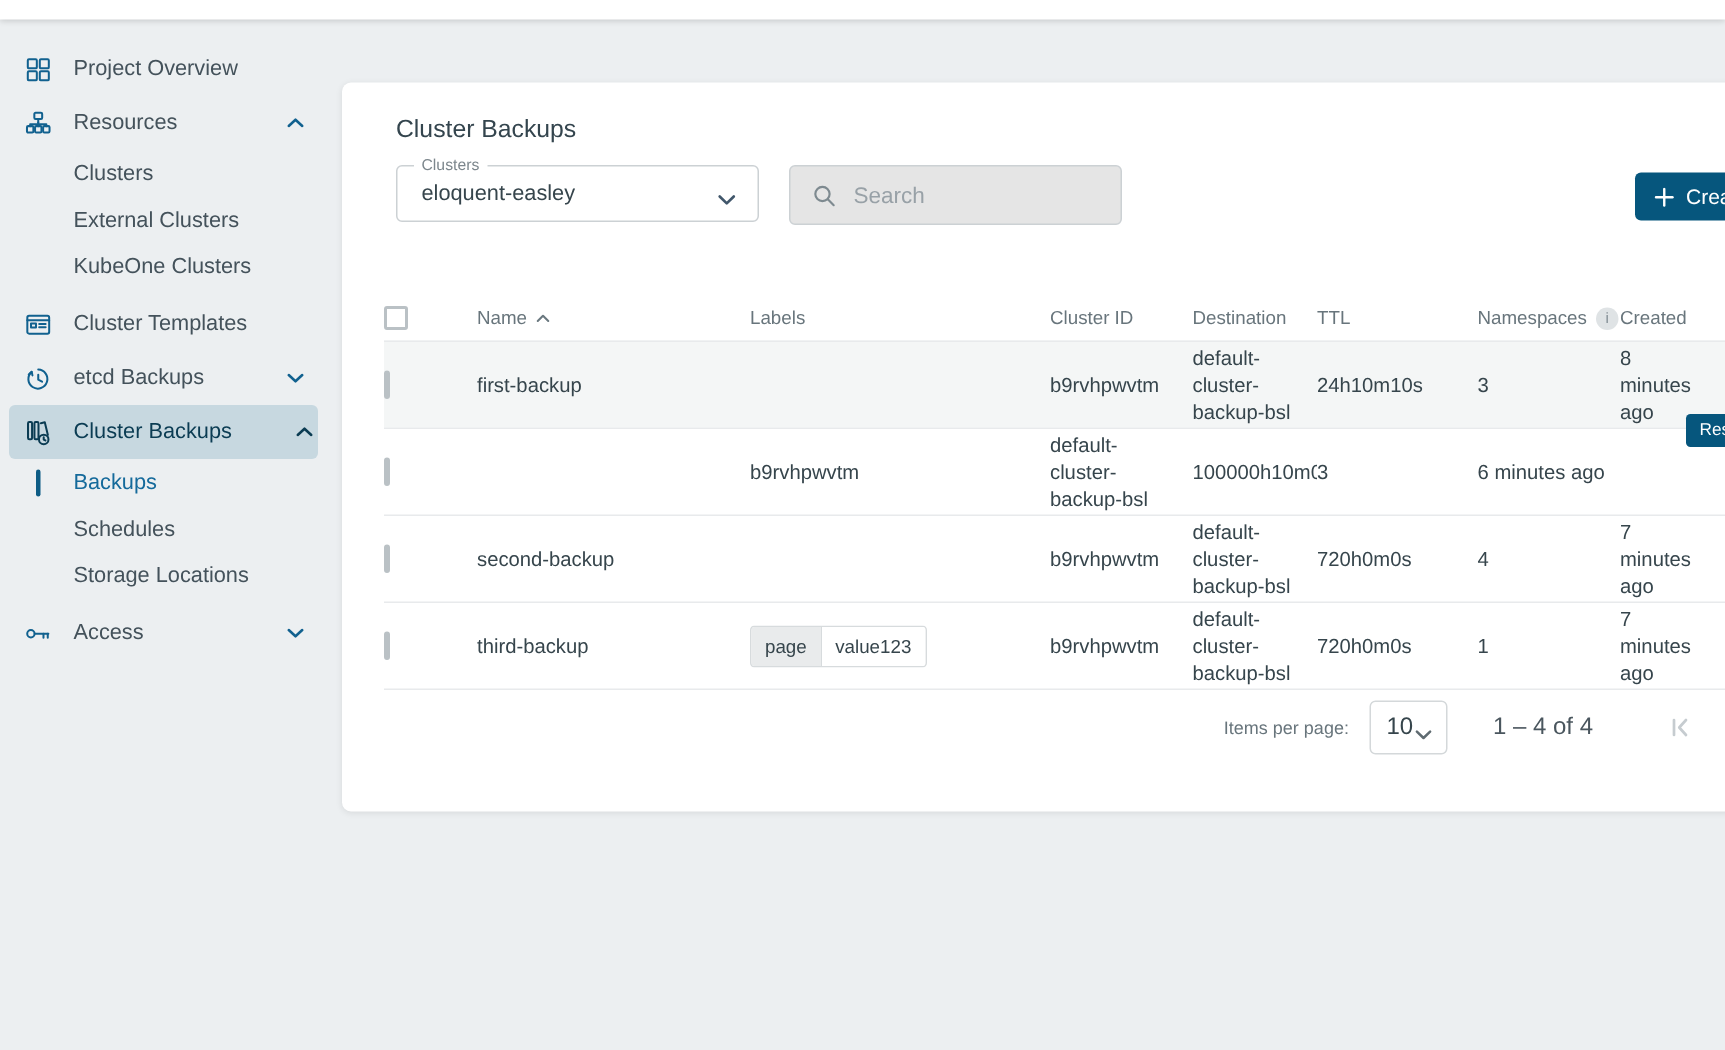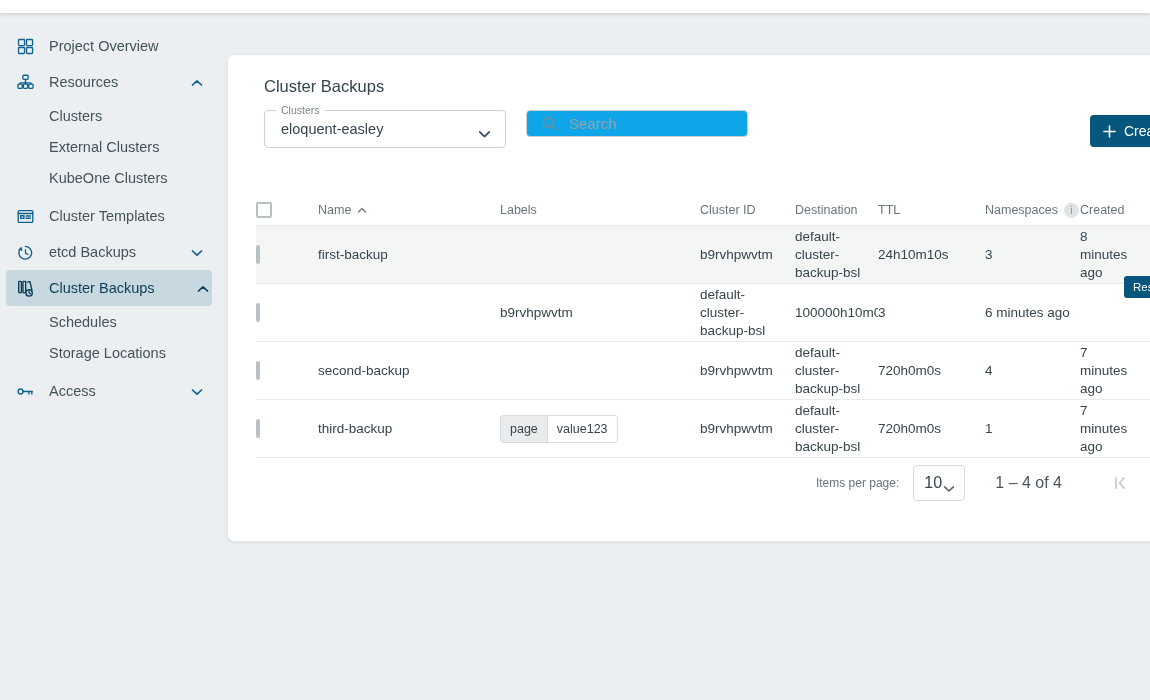--- a/index.html
+++ b/index.html
@@ -52,22 +52,22 @@
     border:1px solid #ccd1d4; border-radius:4px; background:#fff; cursor:pointer;
   }
   .float-label {
     position:absolute; top:-7px; left:11px; padding:0 5px;
     background:#fff; font-size:10.5px; color:#7d878d;
   }
   .select-value { line-height:36px; padding-left:16px; font-size:14.5px; color:#36454c; }
   .select-chev { position:absolute; right:14px; top:14px; }
   .search-field {
     display:flex; align-items:center; gap:11px;
-    width:222px; height:27px; padding-left:14px;
-    border:1px solid #ccd1d4; border-radius:4px; background:#0ea5e9;
+    width:222px; height:40px; padding-left:14px;
+    border:1px solid #ccd1d4; border-radius:4px; background:#e5e5e5;
   }
   .search-field input {
     border:none; outline:none; font-size:15px; color:#36454c; width:160px;
     font-family:"Liberation Sans","DejaVu Sans",sans-serif; background:transparent;
   }
   .search-field input::placeholder { color:#98a1a7; }
   .create-btn {
     position:absolute; left:1090px; top:115px; height:32px; width:84px;
     background:#06567d; border-radius:4px; color:#fff;
     display:flex; align-items:center; gap:8px; padding:0 13px;
@@ -211,20 +211,24 @@
         </svg>
     </span>
     <span class="nlabel">Cluster Backups</span>
     <span class="chev">
       <svg class="icn" width="12" height="8" viewBox="0 0 12 8">
           <polyline points="1.5,6 6,1.8 10.5,6"></polyline>
         </svg>
     </span>
   </div>
 
+  <div class="nav-item nav-sub active">
+    <span class="active-bar"></span>
+    <span class="nlabel">Backups</span>
+  </div>
   <div class="nav-item nav-sub">
     <span class="nlabel">Schedules</span>
   </div>
   <div class="nav-item nav-sub">
     <span class="nlabel">Storage Locations</span>
   </div>
 
   <div class="gap"></div>
 
   <div class="nav-item">

